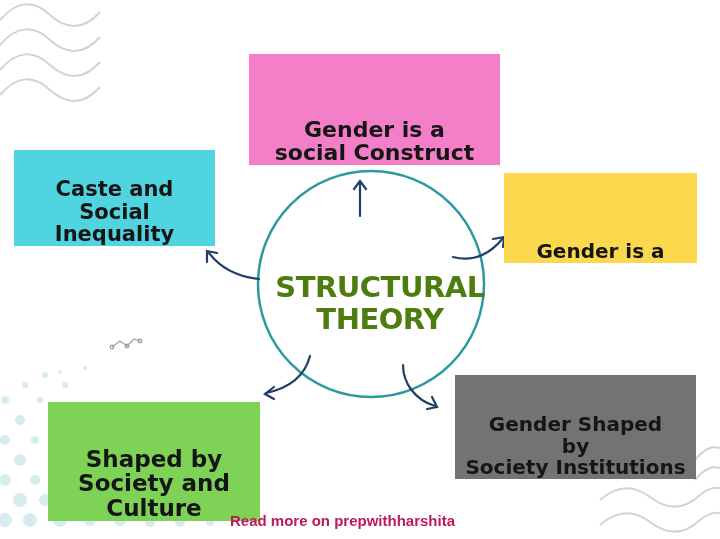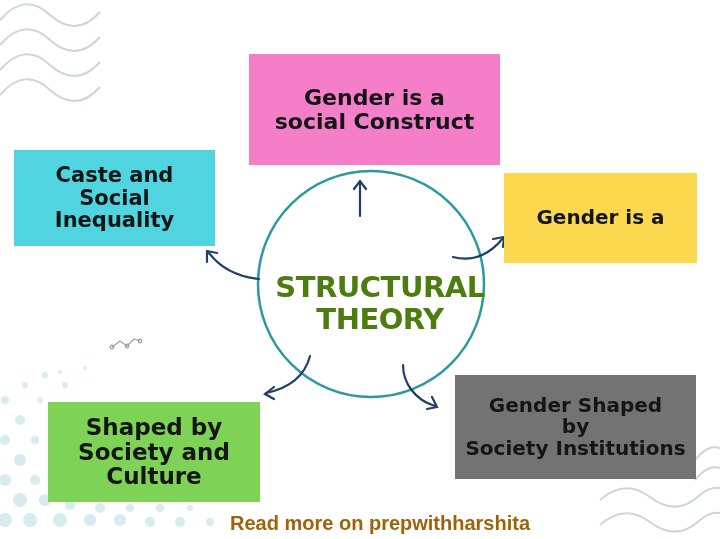--- a/index.html
+++ b/index.html
@@ -1,26 +1,26 @@
 <!DOCTYPE html>
 <html><head>
 <meta charset="utf-8">
 <style>
   html, body { margin: 0; padding: 0; }
   body { width: 720px; height: 539px; background: #ffffff; position: relative; overflow: hidden; font-family: "DejaVu Sans", sans-serif; }
   .bg-layer { position: absolute; left: 0; top: 0; width: 720px; height: 539px; pointer-events: none; }
-  .box { position: absolute; display: flex; align-items: center; justify-content: center; text-align: center; font-weight: bold; color: #151515; line-height: 1.08; }
+  .box { position: absolute; display: flex; align-items: flex-end; justify-content: center; text-align: center; font-weight: bold; color: #151515; line-height: 1.08; }
   .box span { display: block; }
   #box-top { left: 249px; top: 54px; width: 251px; height: 111px; background: #f47ec8; font-size: 22px; }
   #box-left { left: 14px; top: 150px; width: 201px; height: 96px; background: #4fd4e0; font-size: 21px; }
   #box-right { left: 504px; top: 173px; width: 193px; height: 90px; background: #fbd84e; font-size: 20px; }
-  #box-bl { left: 48px; top: 402px; width: 212px; height: 100px; background: #7ed357; font-size: 23px; }
+  #box-bl { left: 48px; top: 402px; width: 212px; height: 119px; background: #7ed357; font-size: 23px; }
   #box-br { left: 455px; top: 375px; width: 241px; height: 104px; background: #737373; font-size: 20px; }
   #center-title { position: absolute; left: 262px; top: 272px; width: 236px; text-align: center; font-family: "DejaVu Sans", sans-serif; font-weight: bold; font-size: 29px; line-height: 1.1; color: #4d7c0f; letter-spacing: -0.5px; }
-  #footer { position: absolute; left: 230px; top: 512px; font-family: "Liberation Sans", sans-serif; font-weight: bold; font-size: 20px; color: #a16207; }
+  #footer { position: absolute; left: 230px; top: 512px; font-family: "Liberation Sans", sans-serif; font-weight: bold; font-size: 15px; color: #be185d; }
 </style>
 </head>
 <body>
 
 <svg class="bg-layer" viewBox="0 0 720 539">
   <g fill="none" stroke="#cfd3dc" stroke-width="2">
     <path d="M0,20 C17,0 34,0 50,15 C67,30 84,30 100,12"></path>
     <path d="M0,45 C17,25 34,25 50,40 C67,55 84,55 100,37"></path>
     <path d="M0,70 C17,50 34,50 50,65 C67,80 84,80 100,62"></path>
     <path d="M0,95 C17,75 34,75 50,90 C67,105 84,105 100,87"></path>

